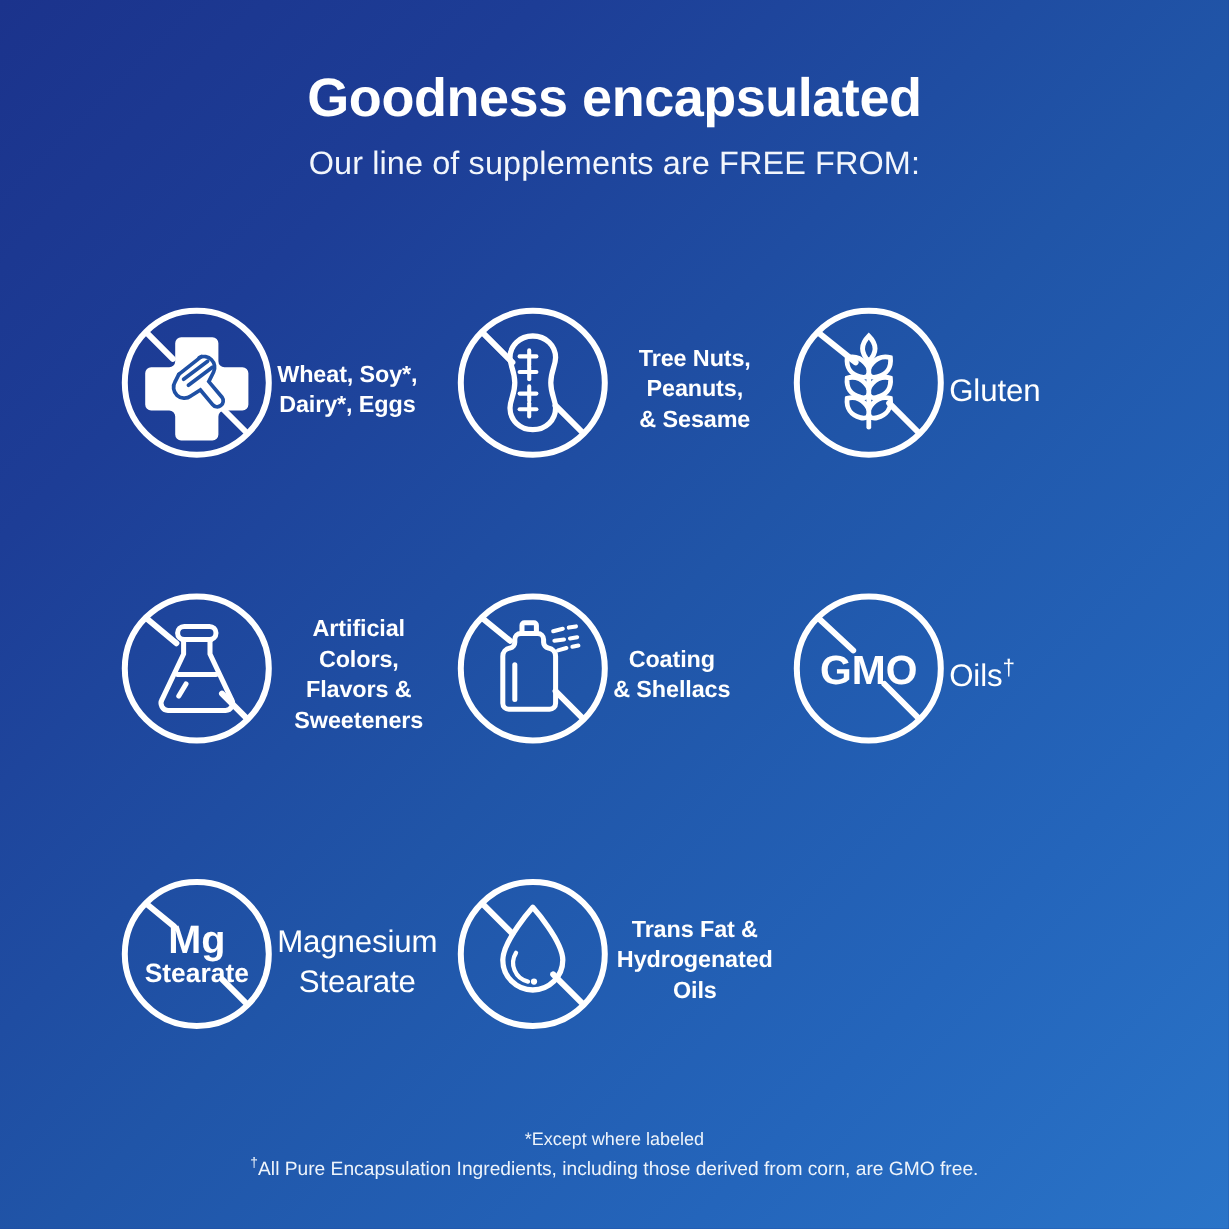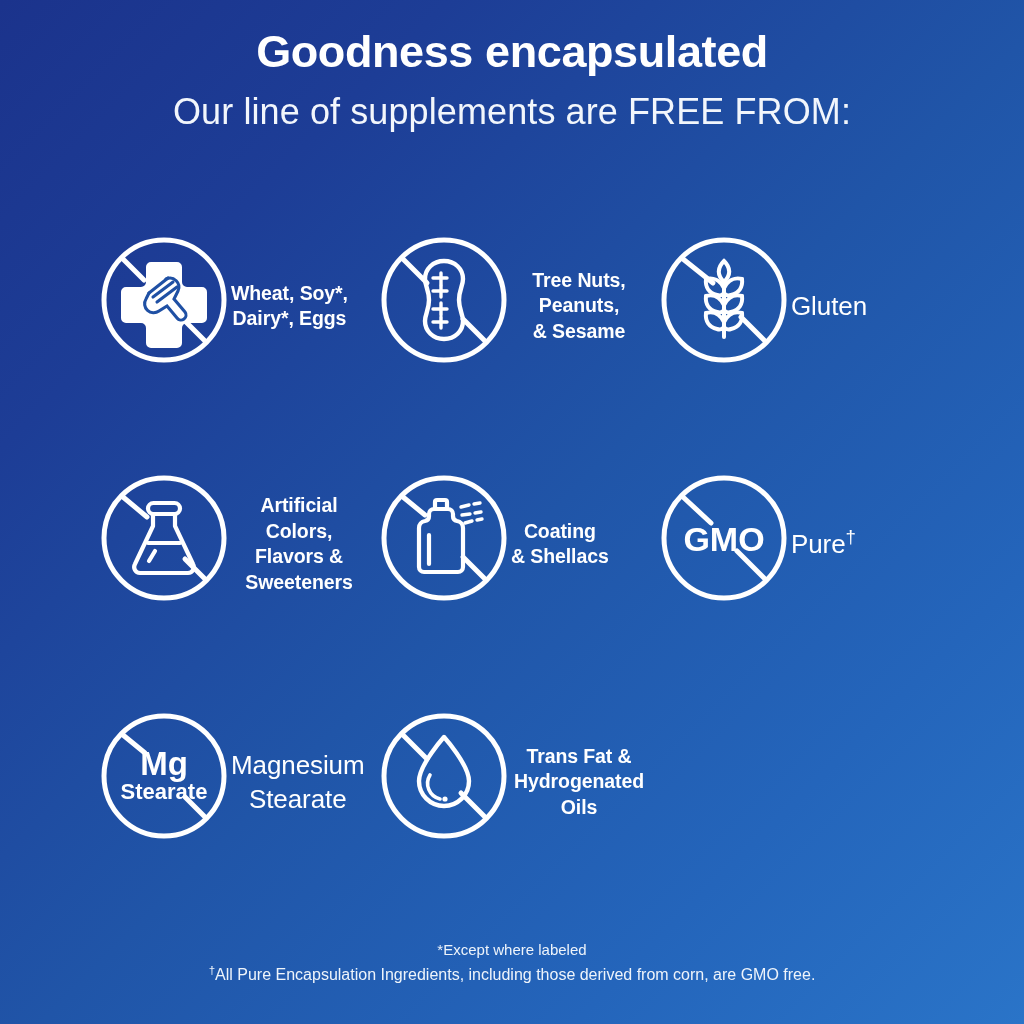--- a/index.html
+++ b/index.html
@@ -18,31 +18,31 @@
     width: 1024px;
     height: 1024px;
     box-sizing: border-box;
     background: linear-gradient(135deg, #1b338c 0%, #1d3d96 22%, #2055a8 52%, #2465bb 78%, #2a74c8 100%);
     color: #ffffff;
     display: flex;
     flex-direction: column;
     align-items: center;
   }
   .title {
-    margin-top: 28px;
+    margin-top: 58px;
     font-size: 45px;
     font-weight: bold;
     letter-spacing: -0.4px;
     line-height: 1.05;
     text-align: center;
     color: #ffffff;
   }
   .subtitle {
     margin-top: 16px;
-    font-size: 36px;
+    font-size: 27px;
     font-weight: normal;
     letter-spacing: 0.1px;
     text-align: center;
     color: #f2f6fc;
   }
   .grid {
     margin-top: 48px;
     width: 840px;
     display: grid;
     grid-template-columns: repeat(3, 1fr);
@@ -219,21 +219,21 @@
 
     <div class="cell">
       <div class="badge">
         <svg viewBox="0 0 134 134">
           <circle cx="67" cy="67" r="60" fill="none" stroke="#ffffff" stroke-width="5"></circle>
           <line x1="26" y1="26" x2="54" y2="52" stroke="#ffffff" stroke-width="5" stroke-linecap="round"></line>
           <line x1="80" y1="80" x2="108" y2="108" stroke="#ffffff" stroke-width="5" stroke-linecap="round"></line>
           <text x="67" y="80" text-anchor="middle" fill="#ffffff" font-family="Liberation Sans, sans-serif" font-size="34" font-weight="bold">GMO</text>
         </svg>
       </div>
-      <div class="cap-label light"><span>Pure</span><sup>†</sup></div>
+      <div class="cap-label light"><span>Oils</span><sup>†</sup></div>
     </div>
 
 
     <div class="cell">
       <div class="badge">
         <svg viewBox="0 0 134 134">
           <circle cx="67" cy="67" r="60" fill="none" stroke="#ffffff" stroke-width="5"></circle>
           <line x1="26" y1="26" x2="48" y2="44" stroke="#ffffff" stroke-width="5" stroke-linecap="round"></line>
           <line x1="88" y1="88" x2="108" y2="108" stroke="#ffffff" stroke-width="5" stroke-linecap="round"></line>
           <text x="67" y="66" text-anchor="middle" fill="#ffffff" font-family="Liberation Sans, sans-serif" font-size="33" font-weight="bold">Mg</text>

